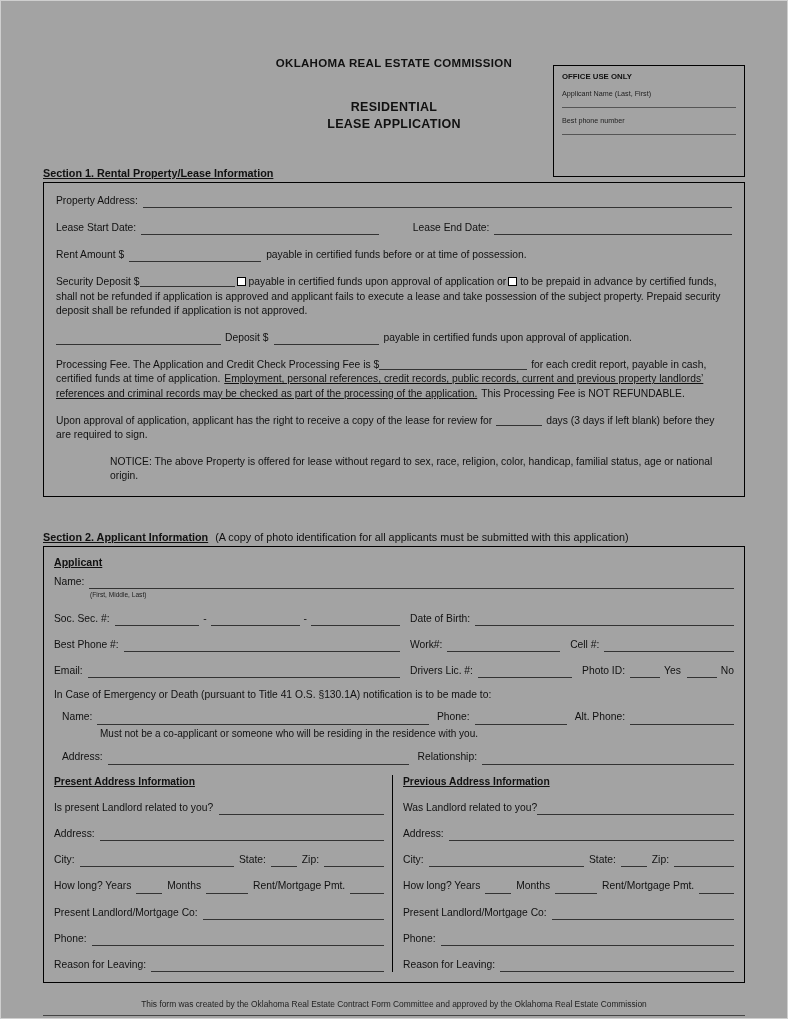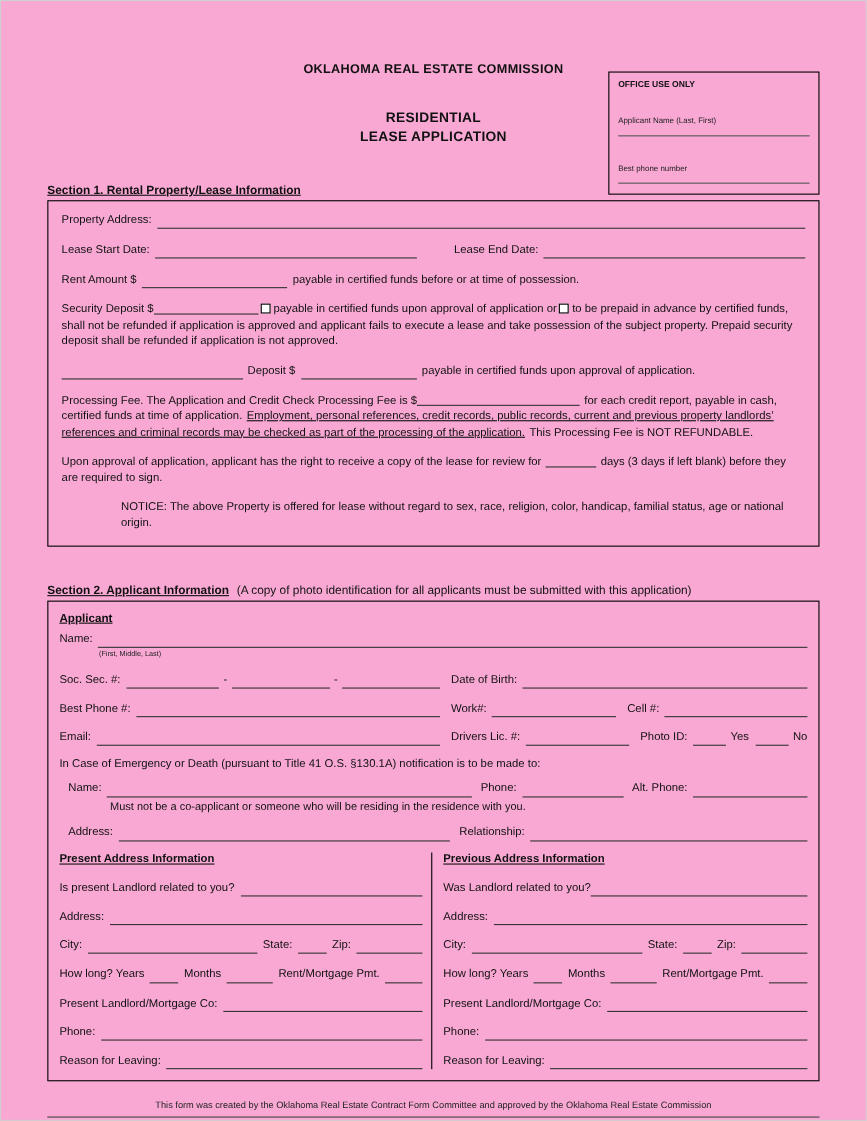--- a/index.html
+++ b/index.html
@@ -1,31 +1,31 @@
 <!DOCTYPE html>
 <html><head>
 <meta charset="utf-8">
 <style>
   * { margin:0; padding:0; box-sizing:border-box; }
   html,body { background:#f1f1f1; }
   body { font-family:"Liberation Sans", sans-serif; color:#111; }
   .page {
-    width:788px; height:1019px; margin:0 auto; background:#f9a8d4;
+    width:788px; height:1019px; margin:0 auto; background:#a3a3a3;
     border:1px solid #cfcfcf; position:relative; overflow:hidden;
     padding:0 42px;
   }
   
   .commission-title { margin-top:56px; text-align:center; font-size:11.5px; font-weight:bold; letter-spacing:.3px; }
   .form-title { margin-top:30px; text-align:center; font-size:12.5px; font-weight:bold; line-height:1.35; letter-spacing:.3px; }
   .office-box {
     position:absolute; top:64px; right:42px; width:192px; height:112px;
     border:1px solid #000; padding:6px 8px 4px 8px; font-size:7.5px;
   }
   .office-title { font-weight:bold; font-size:7.8px; }
-  .office-field { margin-top:24px; }
+  .office-field { margin-top:8px; }
   .office-label { font-size:7.2px; color:#222; }
   .office-line { border-bottom:1px solid #555; height:10px; }
   
   .sec-heading { margin-top:34px; font-size:10.8px; font-weight:bold; }
   .sec-heading .u-part { text-decoration:underline; }
   .sec-heading .n-part { font-weight:normal; margin-left:4px; }
   .box { margin-top:3px; border:1px solid #000; padding:11px 12px 12px 12px; font-size:10.3px; line-height:1.38; }
   .box > * + * { margin-top:13px; }
   .box2 { margin-top:3px; border:1px solid #000; padding:8px 10px 10px 10px; font-size:10.3px; line-height:1.38; }
   .box2 > * + * { margin-top:12px; }

